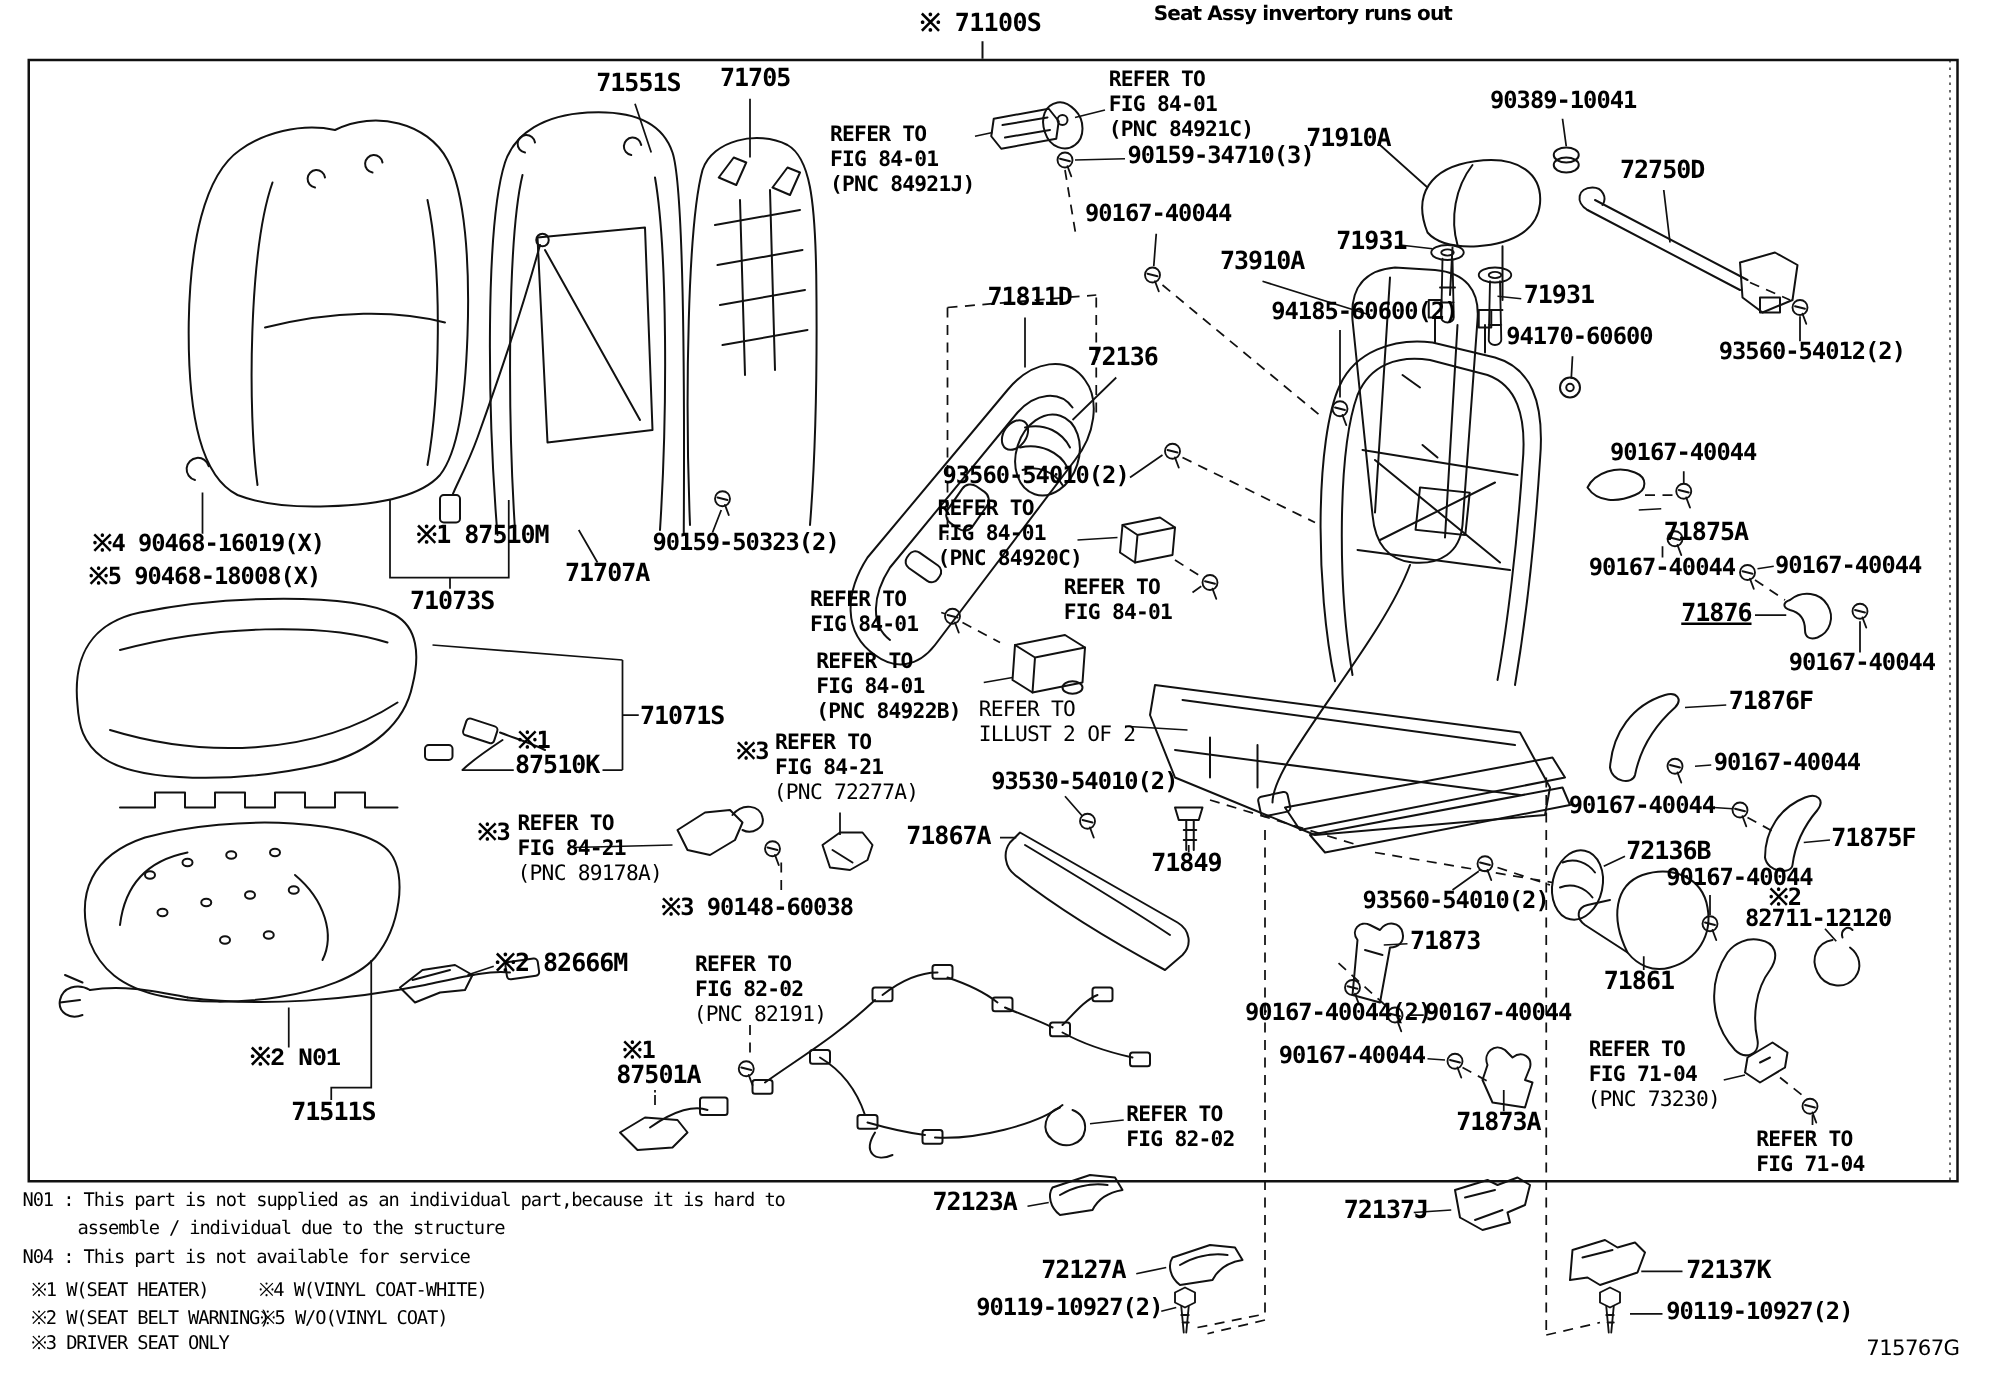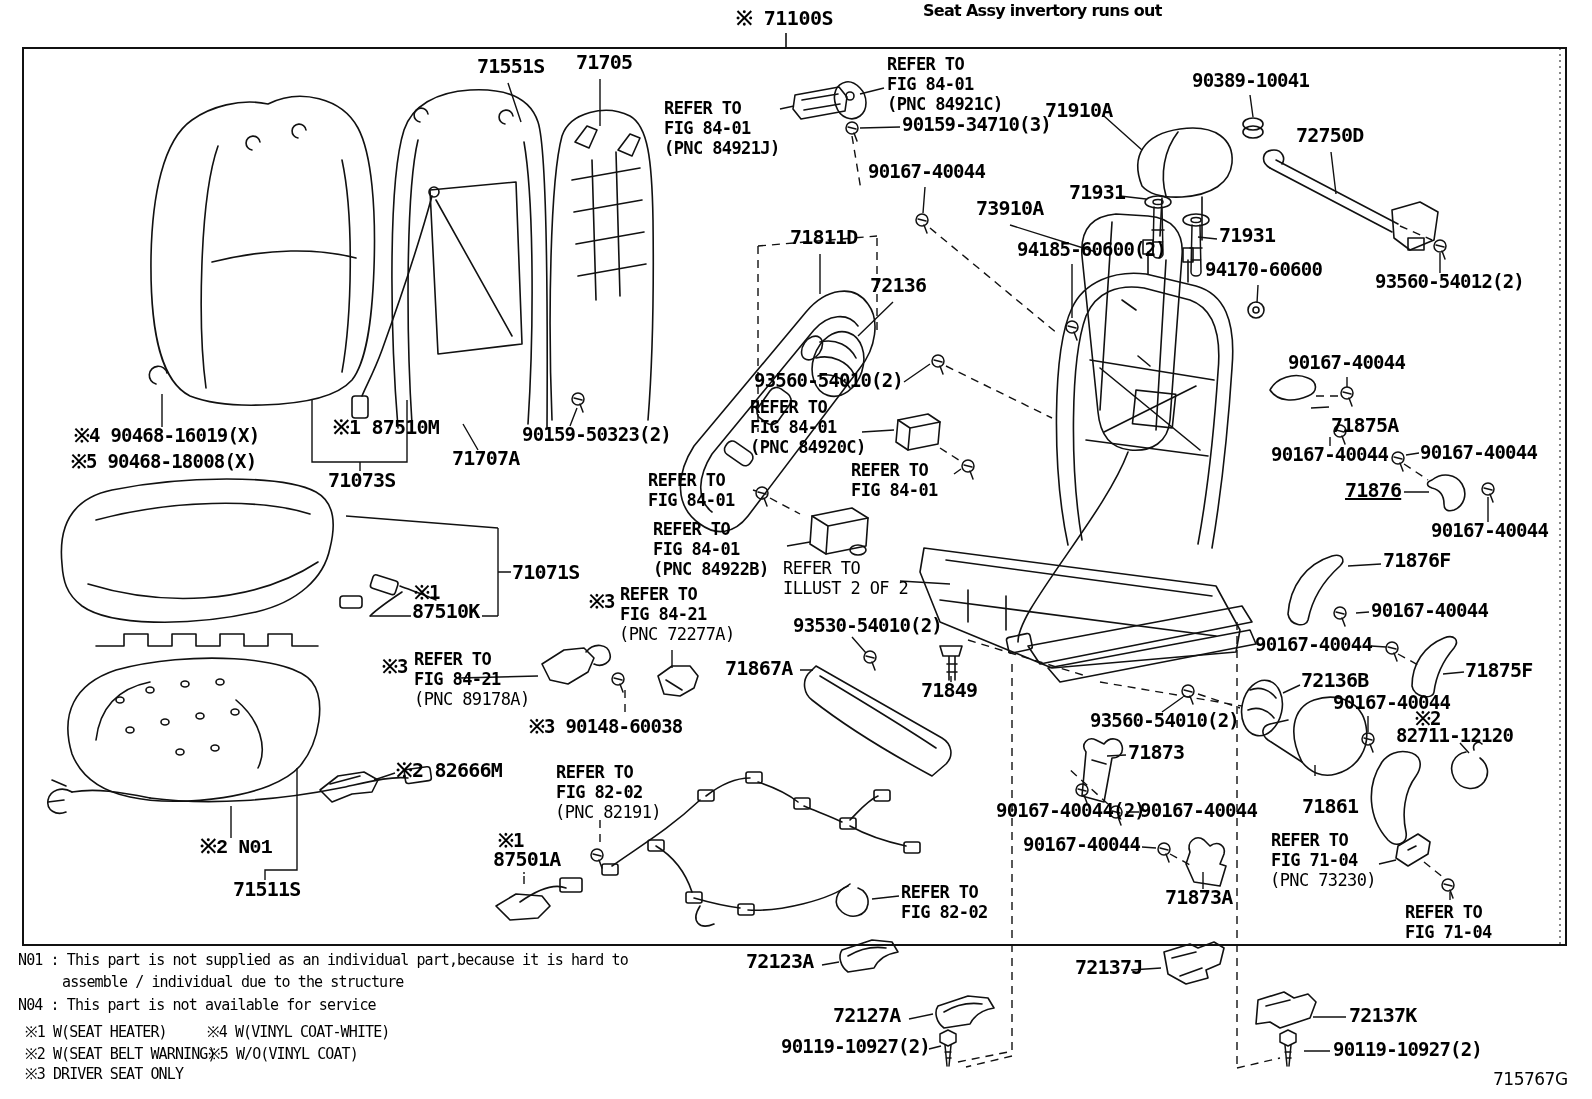--- a/index.html
+++ b/index.html
@@ -370,21 +370,21 @@
       <div class="lbl part big" style="left: 1383px; top: 550px;"><div>71876F</div></div>
       <div class="lbl part" style="left: 1371px; top: 601px;"><div>90167-40044</div></div>
       <div class="lbl part" style="left: 1255px; top: 635px;"><div>90167-40044</div></div>
       <div class="lbl part big" style="left: 1465px; top: 660px;"><div>71875F</div></div>
       <div class="lbl part big" style="left: 1301px; top: 670px;"><div>72136B</div></div>
       <div class="lbl part" style="left: 1333px; top: 693px;"><div>90167-40044</div></div>
       <div class="lbl part" style="left: 1415px; top: 709px;"><div>※2</div></div>
       <div class="lbl part" style="left: 1396px; top: 726px;"><div>82711-12120</div></div>
       <div class="lbl part" style="left: 1090px; top: 711px;"><div>93560-54010(2)</div></div>
       <div class="lbl part big" style="left: 1128px; top: 742px;"><div>71873</div></div>
-      <div class="lbl part big" style="left: 1283px; top: 796px; margin-left: 19px;"><div>71861</div></div>
+      <div class="lbl part big" style="left: 1283px; top: 774px;"><div>71861</div></div>
       <div class="lbl part" style="left: 996px; top: 801px;"><div>90167-40044(2)</div></div>
       <div class="lbl part" style="left: 1140px; top: 801px;"><div>90167-40044</div></div>
       <div class="lbl part" style="left: 1023px; top: 835px;"><div>90167-40044</div></div>
       <div class="lbl part big" style="left: 1165px; top: 887px;"><div>71873A</div></div>
       <div class="lbl ref" style="left: 1271px; top: 830px;"><div>REFER TO</div><div>FIG 71-04</div></div>
       <div class="lbl ref light" style="left: 1270px; top: 870px;"><div>(PNC 73230)</div></div>
       <div class="lbl ref" style="left: 1405px; top: 902px;"><div>REFER TO</div><div>FIG 71-04</div></div>
       <div class="lbl part big" style="left: 1075px; top: 957px;"><div>72137J</div></div>
       <div class="lbl part big" style="left: 1349px; top: 1005px;"><div>72137K</div></div>
       <div class="lbl part" style="left: 1333px; top: 1040px;"><div>90119-10927(2)</div></div>

